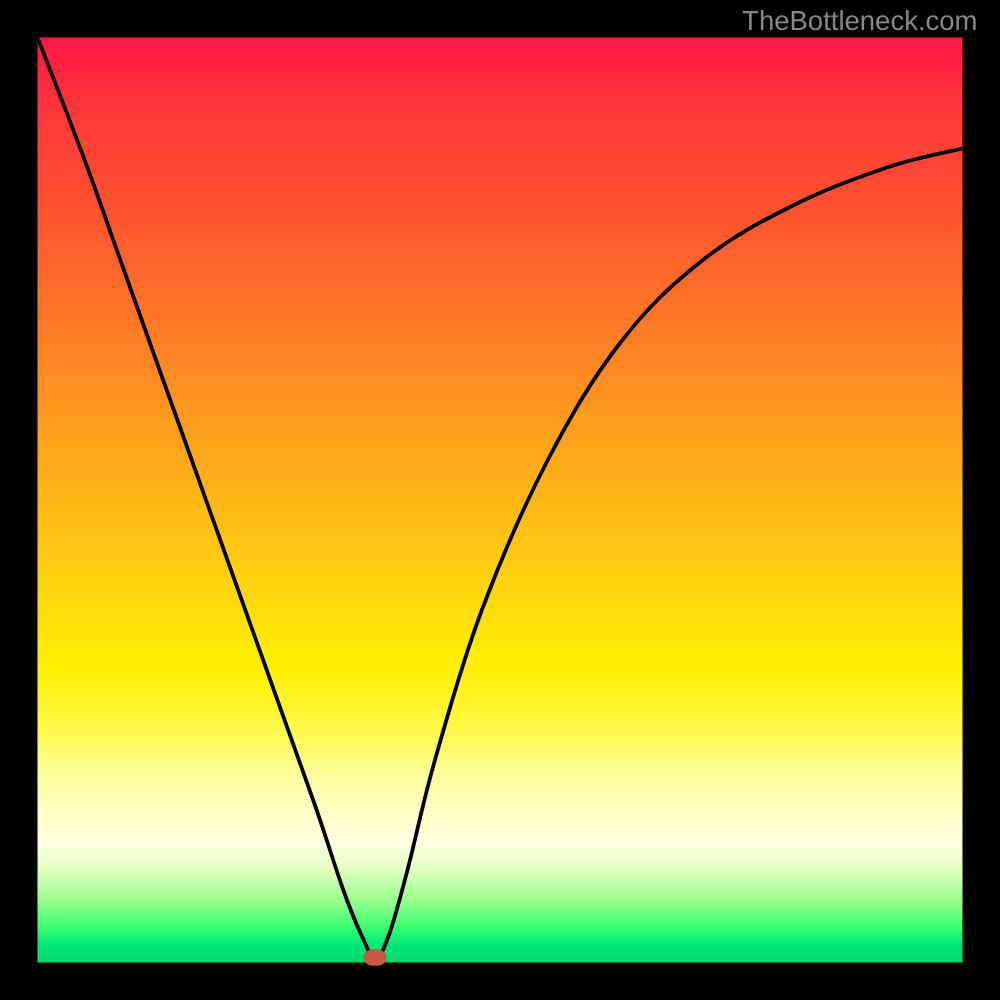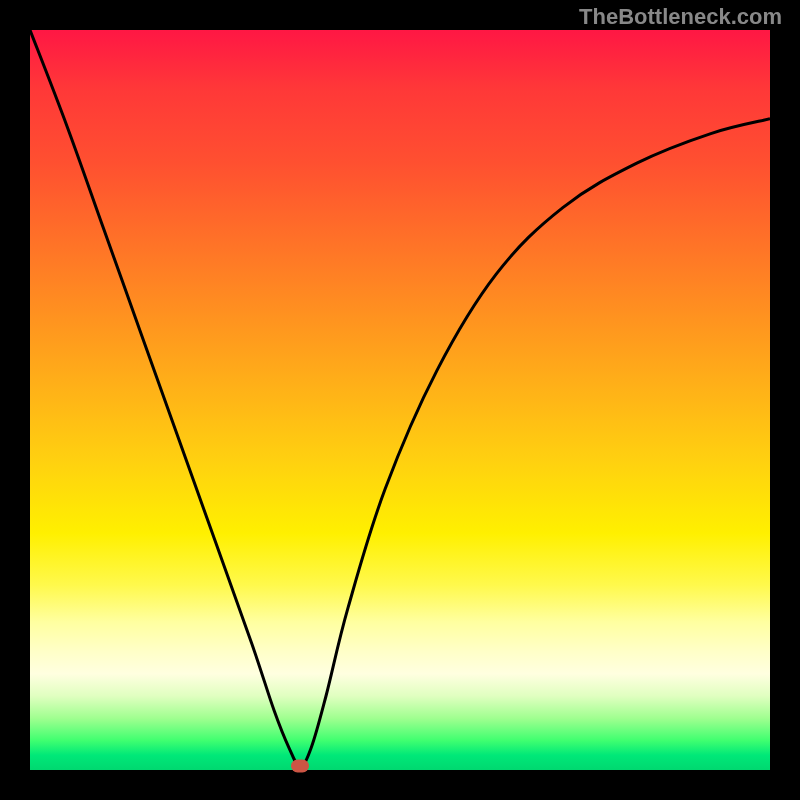--- a/index.html
+++ b/index.html
@@ -9,21 +9,21 @@
     background: #000;
     position: relative;
     font-family: Arial, sans-serif;
   }
   .attribution {
     position: absolute;
     top: 4px;
     right: 18px;
     color: #888;
     font-size: 22px;
-    font-weight: bold;
+    font-weight: normal;
     z-index: 10;
   }
   .plot-area {
     position: absolute;
     left: 30px;
     top: 30px;
     width: 740px;
     height: 740px;
     background: linear-gradient(to bottom,
       #ff1744 0%,

